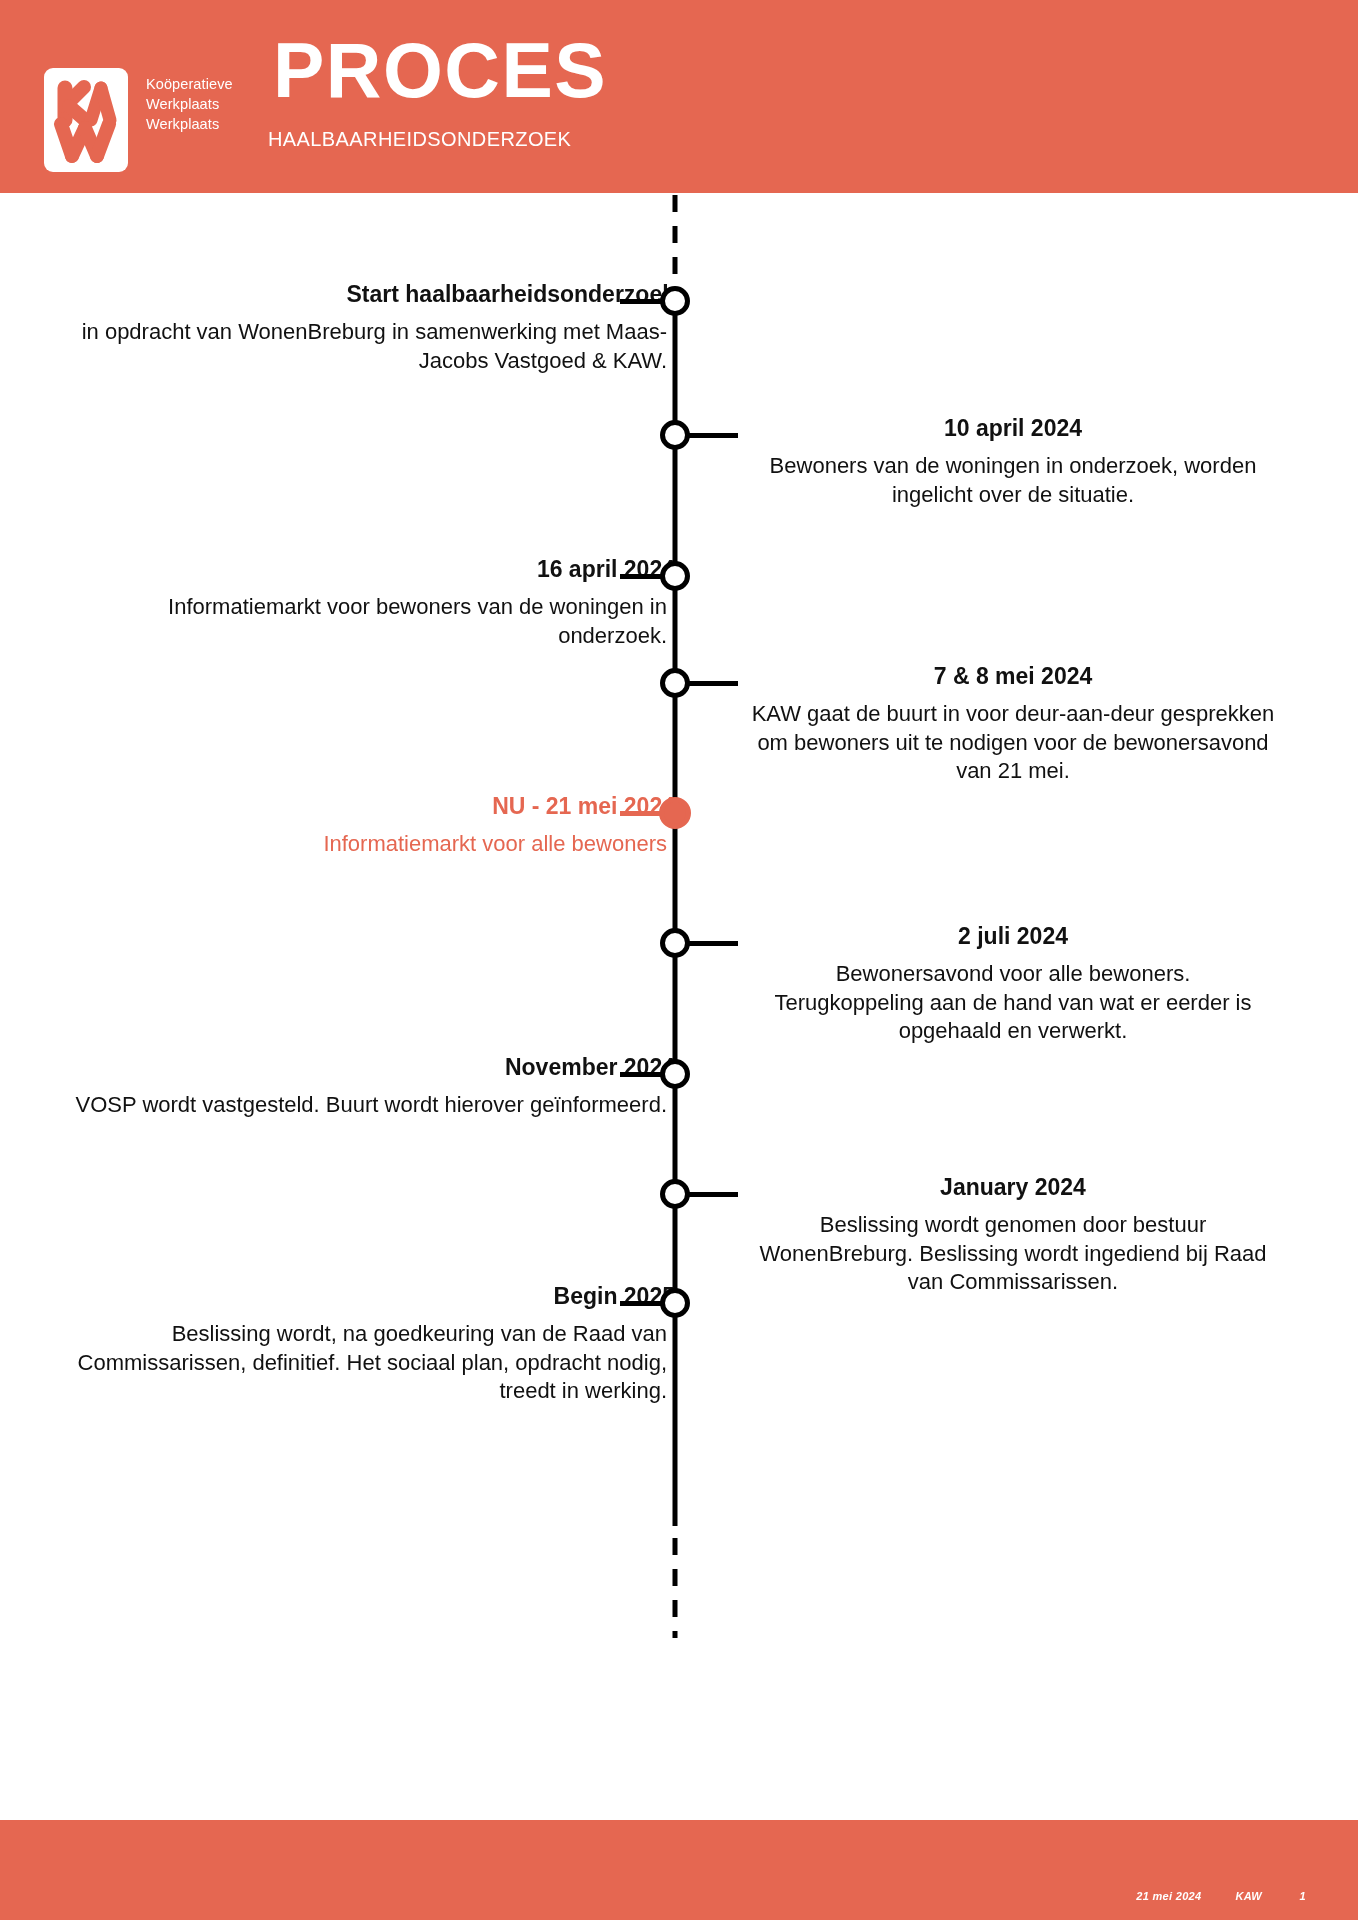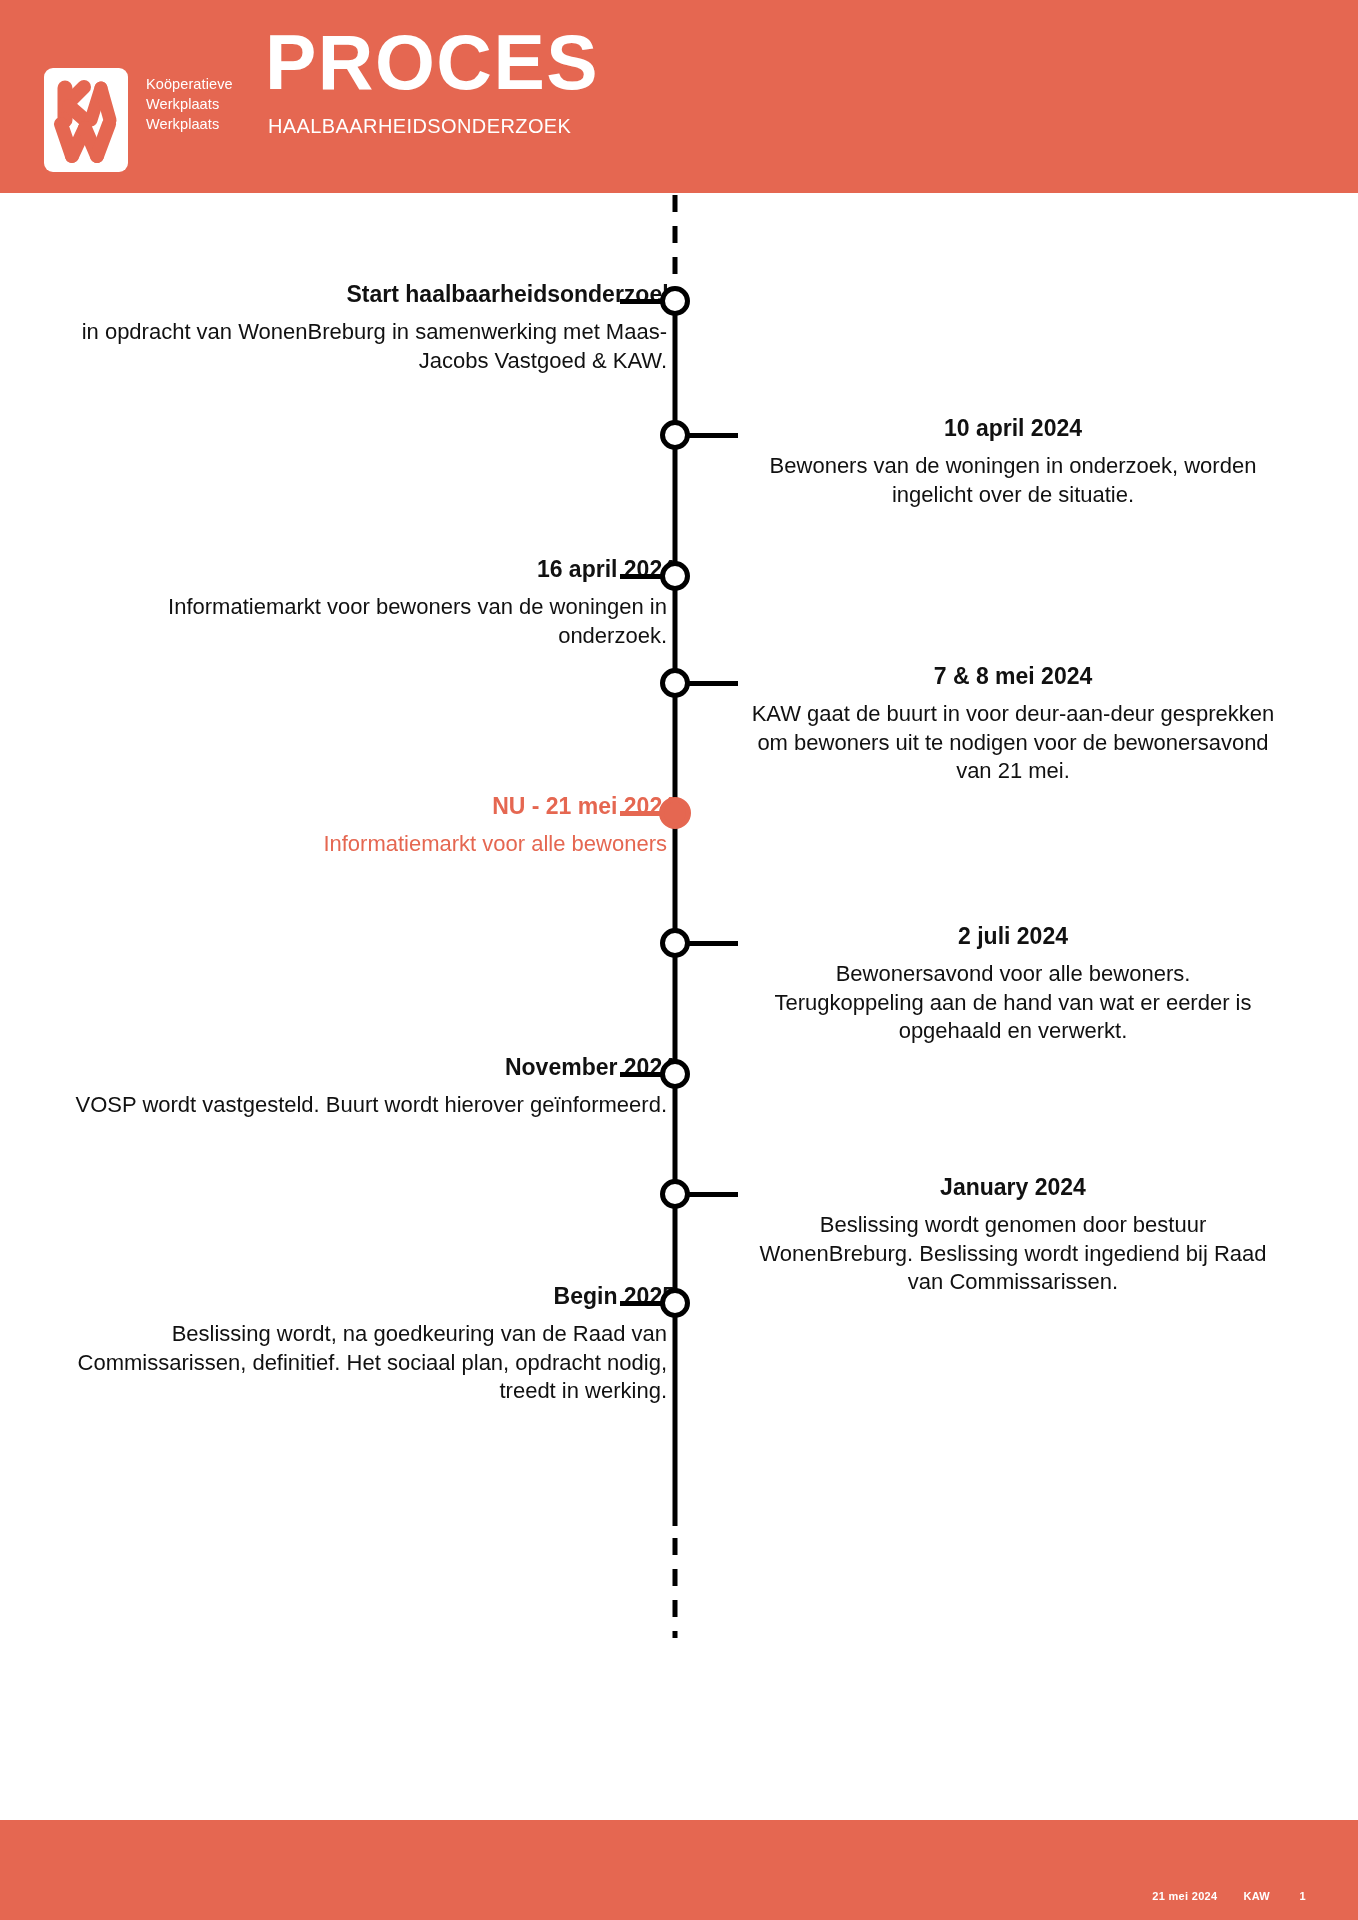--- a/index.html
+++ b/index.html
@@ -57,21 +57,21 @@
     position: absolute;
     left: 265px;
     top: 20px;
     color: #ffffff;
   }
   .title-main {
     font-size: 77px;
     font-weight: 700;
     line-height: 84px;
     letter-spacing: 1.5px;
-    margin: 0;
+    margin: 8px;
   }
   .title-sub {
     font-size: 20px;
     font-weight: 400;
     line-height: 38px;
     letter-spacing: 0.4px;
     margin: 3px 0 0 3px;
   }
 
   
@@ -191,26 +191,27 @@
     top: 1820px;
     width: 1358px;
     height: 100px;
     background: #E56751;
   }
   .footer-meta {
     position: absolute;
     right: 52px;
     bottom: 18px;
     display: flex;
-    gap: 26px;
+    gap: 34px;
     align-items: baseline;
     color: #ffffff;
     font-size: 11px;
     font-weight: 700;
     letter-spacing: 0.3px;
+    font-style: italic;
   }
   .footer-meta .pg { min-width: 10px; text-align: right; }
 </style>
 </head>
 <body>
 
 <div class="page">
 
   <div class="header">
 

